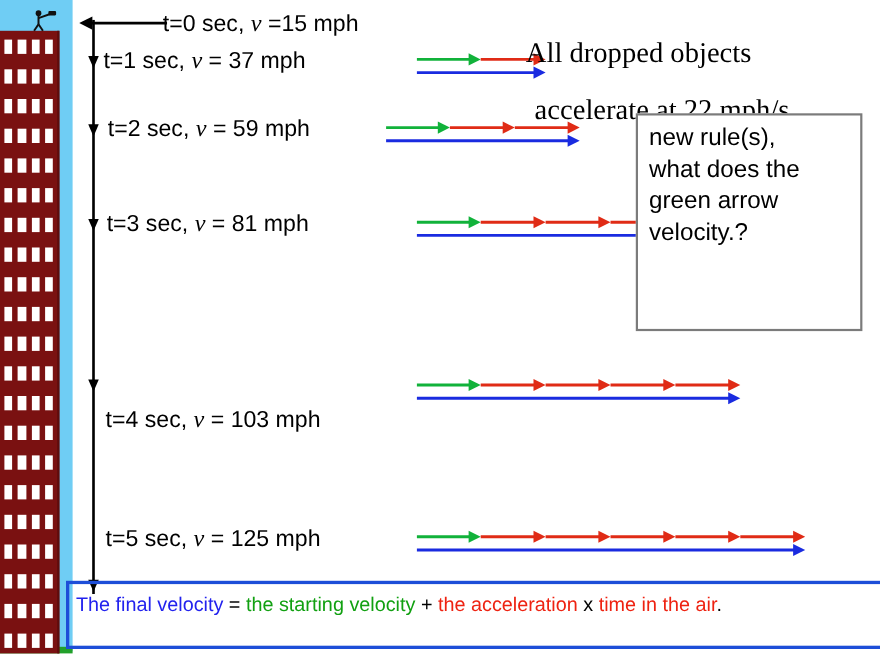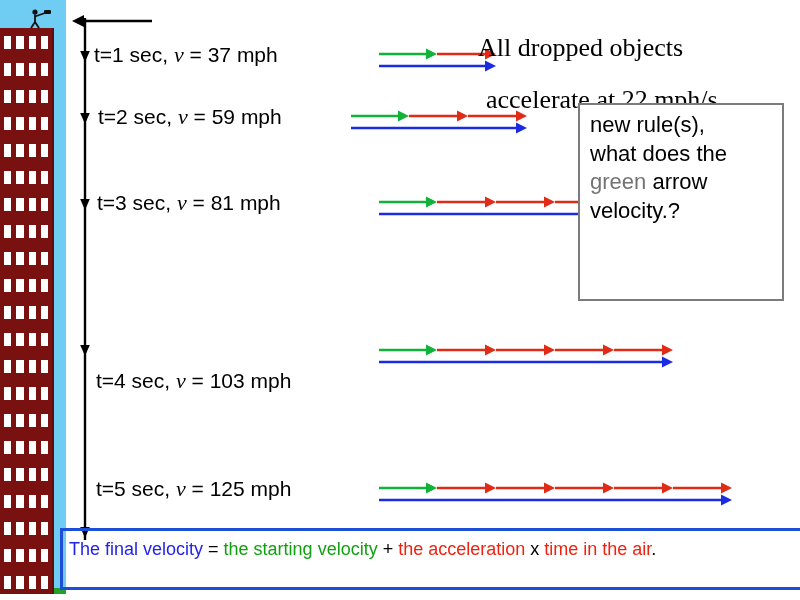--- a/index.html
+++ b/index.html
@@ -137,21 +137,21 @@
     height: 198px;
     border: 2px solid #7b7b7b;
     background: #ffffff;
     box-sizing: border-box;
     padding: 6px 4px 0 10px;
     color: #000000;
     font-size: 22px;
     line-height: 1.30;
     font-family: "Liberation Sans", sans-serif;
   }
-  .qbox .grn { color: #737373; }
+  .qbox .grn { color: #000000; }
 
   
   .caption {
     position: absolute;
     left: 60px;
     top: 528px;
     width: 800px;
     height: 62px;
     border: 3px solid #1d4ed8;
     box-sizing: border-box;
@@ -280,20 +280,24 @@
     <polygon points="7,192 2.2,181 11.8,181" fill="#000"></polygon>
     <polygon points="7,338 2.2,327 11.8,327" fill="#000"></polygon>
     <polygon points="7,520 2.2,509 11.8,509" fill="#000"></polygon>
   </svg>
 
   <svg style="position:absolute;left:72px;top:12px;width:80px;height:22px;" viewBox="0 0 80 22">
     <line x1="8" y1="9" x2="80" y2="9" stroke="#000" stroke-width="2.4"></line>
     <polygon points="0,9 12,3 12,15" fill="#000"></polygon>
   </svg>
 
+  <div class="tlabel t0">
+    <span>t=0 sec,</span>
+    <i>v</i><span> =15 mph</span>
+  </div>
   <div class="tlabel t1">
     <span>t=1 sec,</span>
     <i>v</i><span> = 37 mph</span>
   </div>
   <div class="tlabel t2">
     <span>t=2 sec,</span>
     <i>v</i><span> = 59 mph</span>
   </div>
   <div class="tlabel t3">
     <span>t=3 sec,</span>

